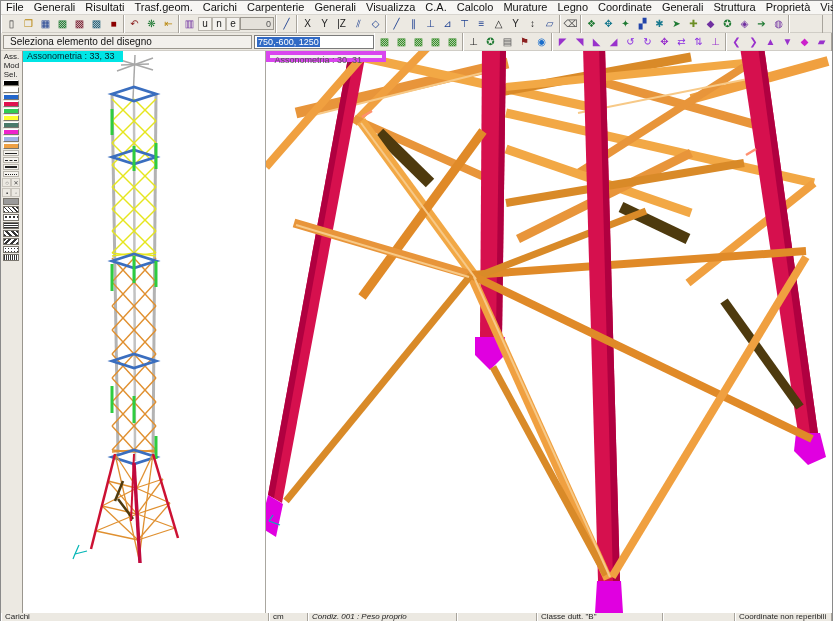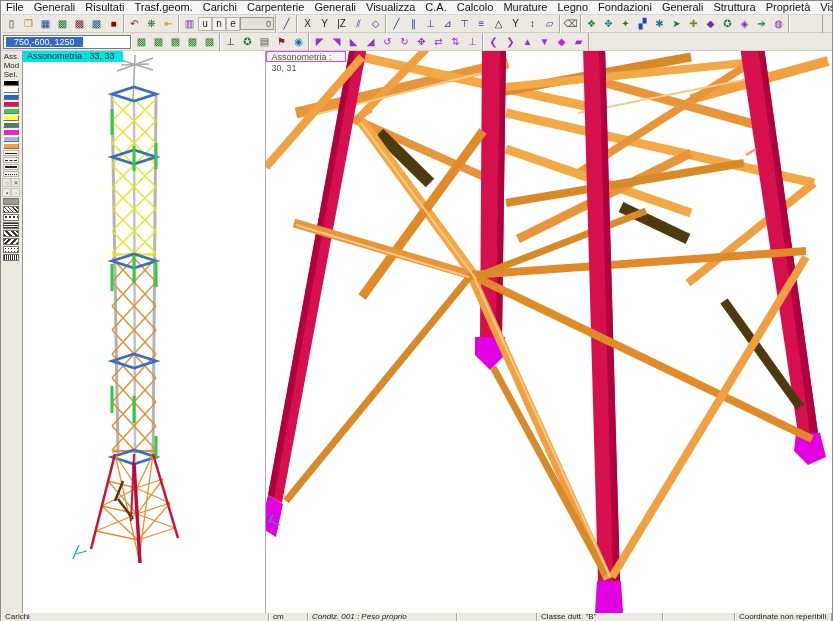--- a/index.html
+++ b/index.html
@@ -23,21 +23,21 @@
             font-size:10px; line-height:16px; background:#ece9e2; border:1px solid transparent; }
   .tb-btn.blank { width:15px; }
   .letter-btn { font-size:10px; color:#222; width:14px; background:#f4f2ee;
                 border:1px solid #b8b4ac; height:14px; line-height:12px; text-align:center; }
   .num-box { width:34px; height:13px; background:#e4e1da; border:1px solid #9a968e;
              font-size:9px; text-align:right; padding-right:2px; color:#555; line-height:12px; }
   .sel-label { width:266px; height:14px; background:#f2f0ec; border:1px solid #9a968e;
                font-size:10px; line-height:12px; padding-left:6px; color:#111; margin-left:2px; }
   .coord-input { width:128px; height:14px; background:#ffffff; border:1px solid #7a7a7a;
                  font-size:9px; line-height:12px; padding-left:2px; margin-left:2px; }
-  .coord-sel { background:#316ac5; color:#ffffff; padding:0 8px; }
+  .coord-sel { background:#316ac5; color:#ffffff; padding:0 1px; }
 
   
   .main { flex:1; display:flex; height:562px; }
   .toolcol { width:22px; background:#ece9e2; border-right:1px solid #9a968e;
              display:flex; flex-direction:column; align-items:center; padding-top:1px; }
   .tab-lbl { font-size:8px; line-height:9px; color:#222; }
   .swatch { width:16px; height:6px; margin-top:1px;
             border-top:1px solid #ffffff; border-left:1px solid #ffffff;
             border-right:1px solid #7a766e; border-bottom:1px solid #7a766e; }
   .lstyle { width:16px; height:6px; margin-top:1px; background:#f6f4f0; display:flex;
@@ -60,21 +60,21 @@
   .hatch-h5 { background:repeating-linear-gradient(-45deg,#333 0 2px,#fff 2px 4px); }
   .hatch-h6 { background:radial-gradient(#333 40%,#fff 42%); background-size:3px 3px; }
   .hatch-h7 { background:repeating-linear-gradient(90deg,#333 0 1px,#fff 1px 2px); }
 
   .viewport { position:relative; background:#ffffff; height:562px; overflow:hidden; }
   .view-left  { width:244px; border-right:1px solid #aaa7a0; }
   .view-right { width:567px; }
   .view-title { position:absolute; top:0; left:0; height:11px; font-size:9px;
                 line-height:11px; padding:0 4px; z-index:5; }
   .vt-active { background:#00e5e5; color:#00222a; width:100px; }
-  .vt-normal { background:#f2f2f0; color:#555; border:1px solid #d946ef; width:80px; }
+  .vt-normal { background:#f2f2f0; color:#555; border:4px solid #d946ef; width:120px; }
   svg { position:absolute; top:0; left:0; }
 
   
   .statusbar { height:9px; background:#ece9e2; display:flex; font-size:8px;
                line-height:8px; color:#222; }
   .status-seg { height:9px; border-left:1px solid #ffffff; border-right:1px solid #a8a49c;
                 padding-left:3px; overflow:hidden; white-space:nowrap; }
 </style>
 </head>
 <body>
@@ -88,21 +88,21 @@
       <span class="menu-item">Risultati</span>
       <span class="menu-item">Trasf.geom.</span>
       <span class="menu-item">Carichi</span>
       <span class="menu-item">Carpenterie</span>
       <span class="menu-item">Generali</span>
       <span class="menu-item">Visualizza</span>
       <span class="menu-item">C.A.</span>
       <span class="menu-item">Calcolo</span>
       <span class="menu-item">Murature</span>
       <span class="menu-item">Legno</span>
-      <span class="menu-item">Fondazioni</span>
+      <span class="menu-item">Coordinate</span>
       <span class="menu-item">Generali</span>
       <span class="menu-item">Struttura</span>
       <span class="menu-item">Proprietà</span>
       <span class="menu-item">Visualizza</span>
     </div>
 
   <div class="toolbar">
     <div class="tb-group">
 
     <span class="tb-btn" style="color: rgb(51, 51, 51);">▯</span>
@@ -169,20 +169,21 @@
         <span class="tb-btn" style="color: rgb(31, 122, 51);">➔</span>
         <span class="tb-btn" style="color: rgb(112, 48, 160);">◍</span>
       </div>
     <div class="tb-group">
       <span class="tb-btn blank"></span>
       <span class="tb-btn blank"></span>
     </div>
   </div>
 
   <div class="toolbar">
+    <div class="sel-label">Seleziona  elemento del disegno</div>
     <div class="coord-input"><span class="coord-sel">750,-600, 1250</span></div>
     <div class="tb-group">
 
     <span class="tb-btn" style="color: rgb(46, 139, 34);">▩</span>
         <span class="tb-btn" style="color: rgb(46, 139, 34);">▩</span>
         <span class="tb-btn" style="color: rgb(46, 139, 34);">▩</span>
         <span class="tb-btn" style="color: rgb(46, 139, 34);">▩</span>
         <span class="tb-btn" style="color: rgb(46, 139, 34);">▩</span>
       </div>
     <div class="tb-group">

